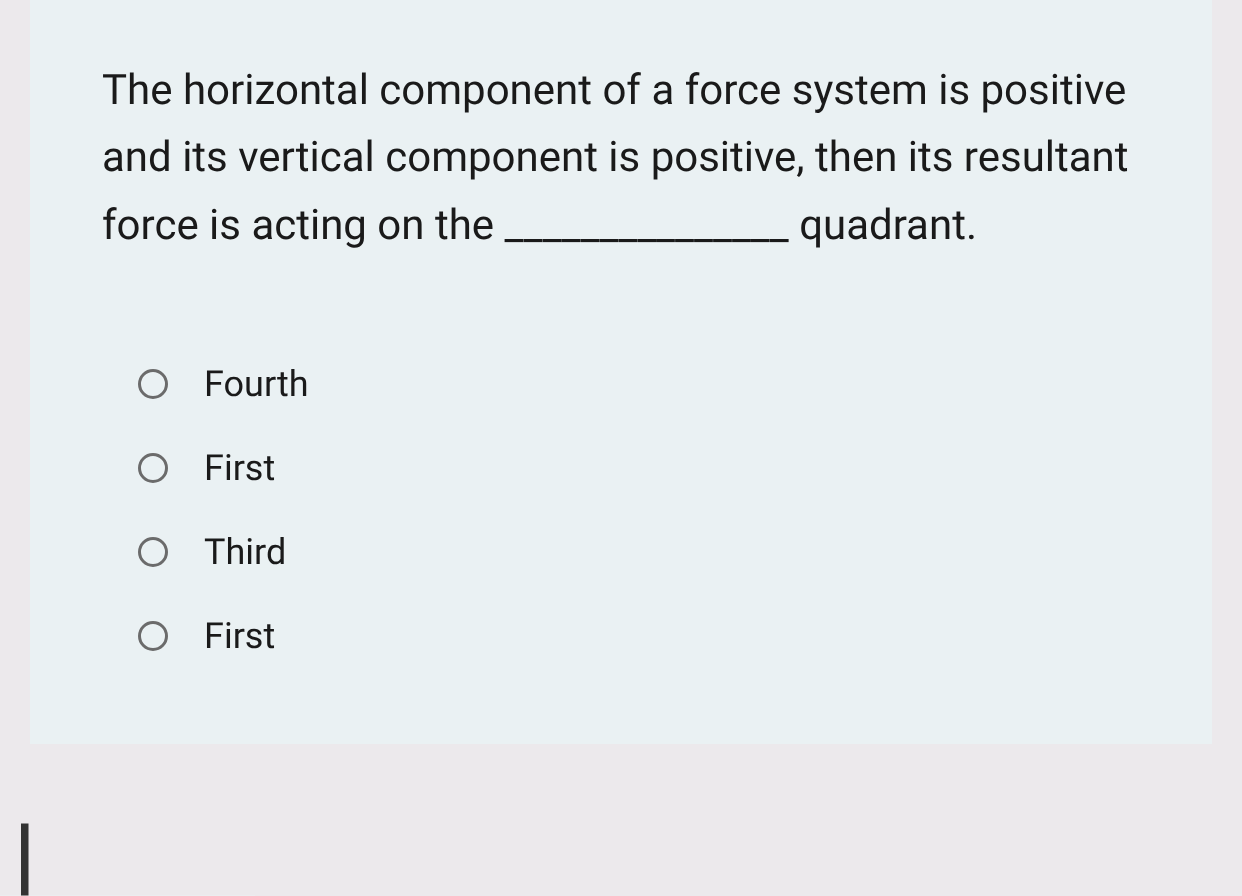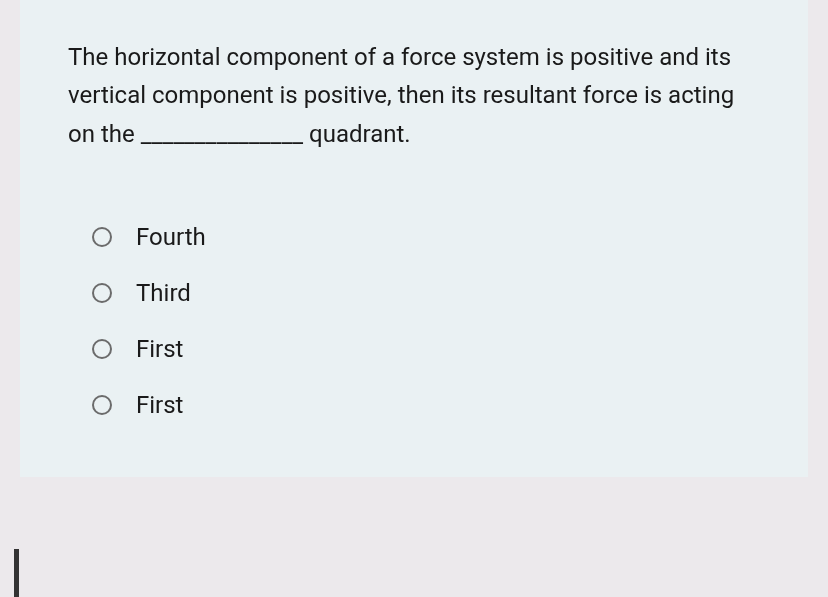--- a/index.html
+++ b/index.html
@@ -27,21 +27,21 @@
     }
     .question-card {
       background: #eaf1f3;
       width: 788px;
       margin-left: 20px;
       margin-right: 20px;
       padding: 38px 48px 30px 48px;
       position: relative;
     }
     .question-text {
-      font-size: 24px;
+      font-size: 28px;
       line-height: 1.6;
       color: #1a1a1a;
       margin-bottom: 70px;
       font-weight: 400;
     }
     .options {
       padding-left: 24px;
       text-align: center;
     }
     .option {
@@ -73,24 +73,24 @@
 <div class="question-card">
   <div class="question-text">The horizontal component of a force system is positive and its vertical component is positive, then its resultant force is acting on the _______________ quadrant.</div>
 
   <div class="options">
     <div class="option">
       <span class="radio"></span>
       <span class="option-label">Fourth</span>
     </div>
     <div class="option">
       <span class="radio"></span>
-      <span class="option-label">Third</span>
+      <span class="option-label">First</span>
     </div>
     <div class="option">
       <span class="radio"></span>
-      <span class="option-label">First</span>
+      <span class="option-label">Third</span>
     </div>
     <div class="option">
       <span class="radio"></span>
       <span class="option-label">First</span>
     </div>
   </div>
 </div>
 
 </body></html>

